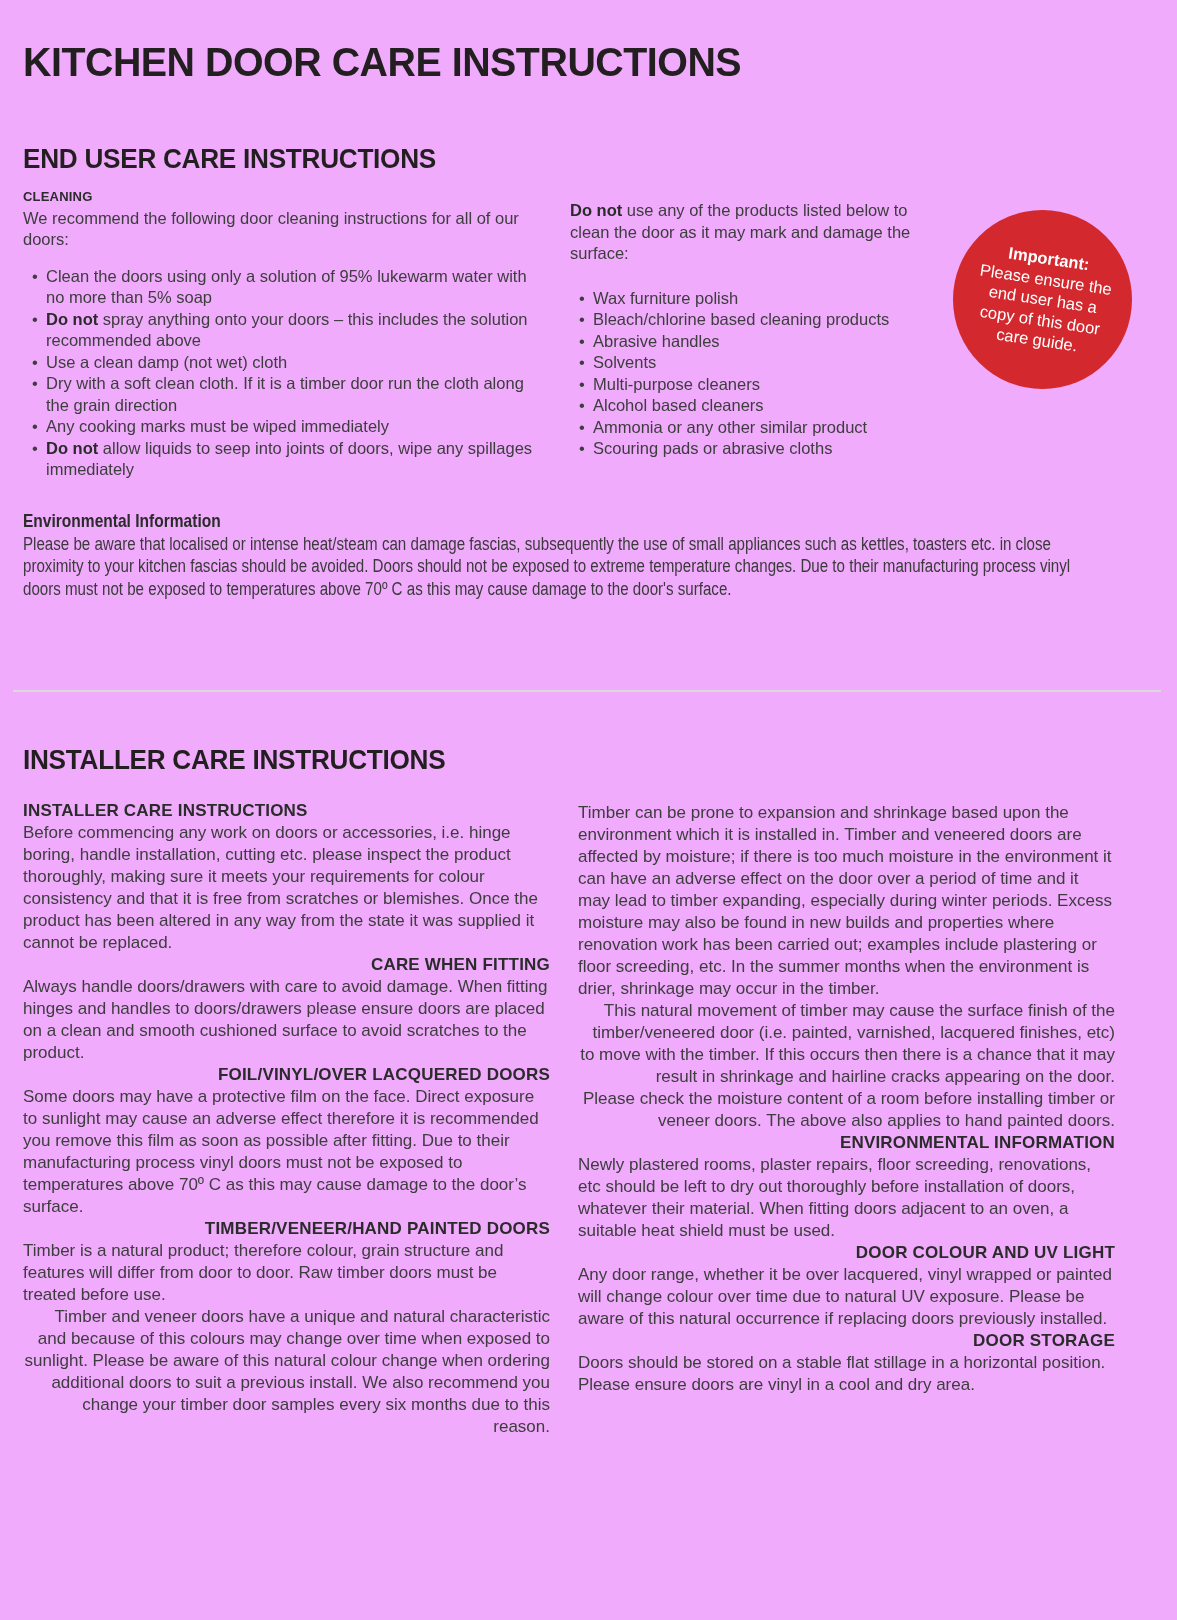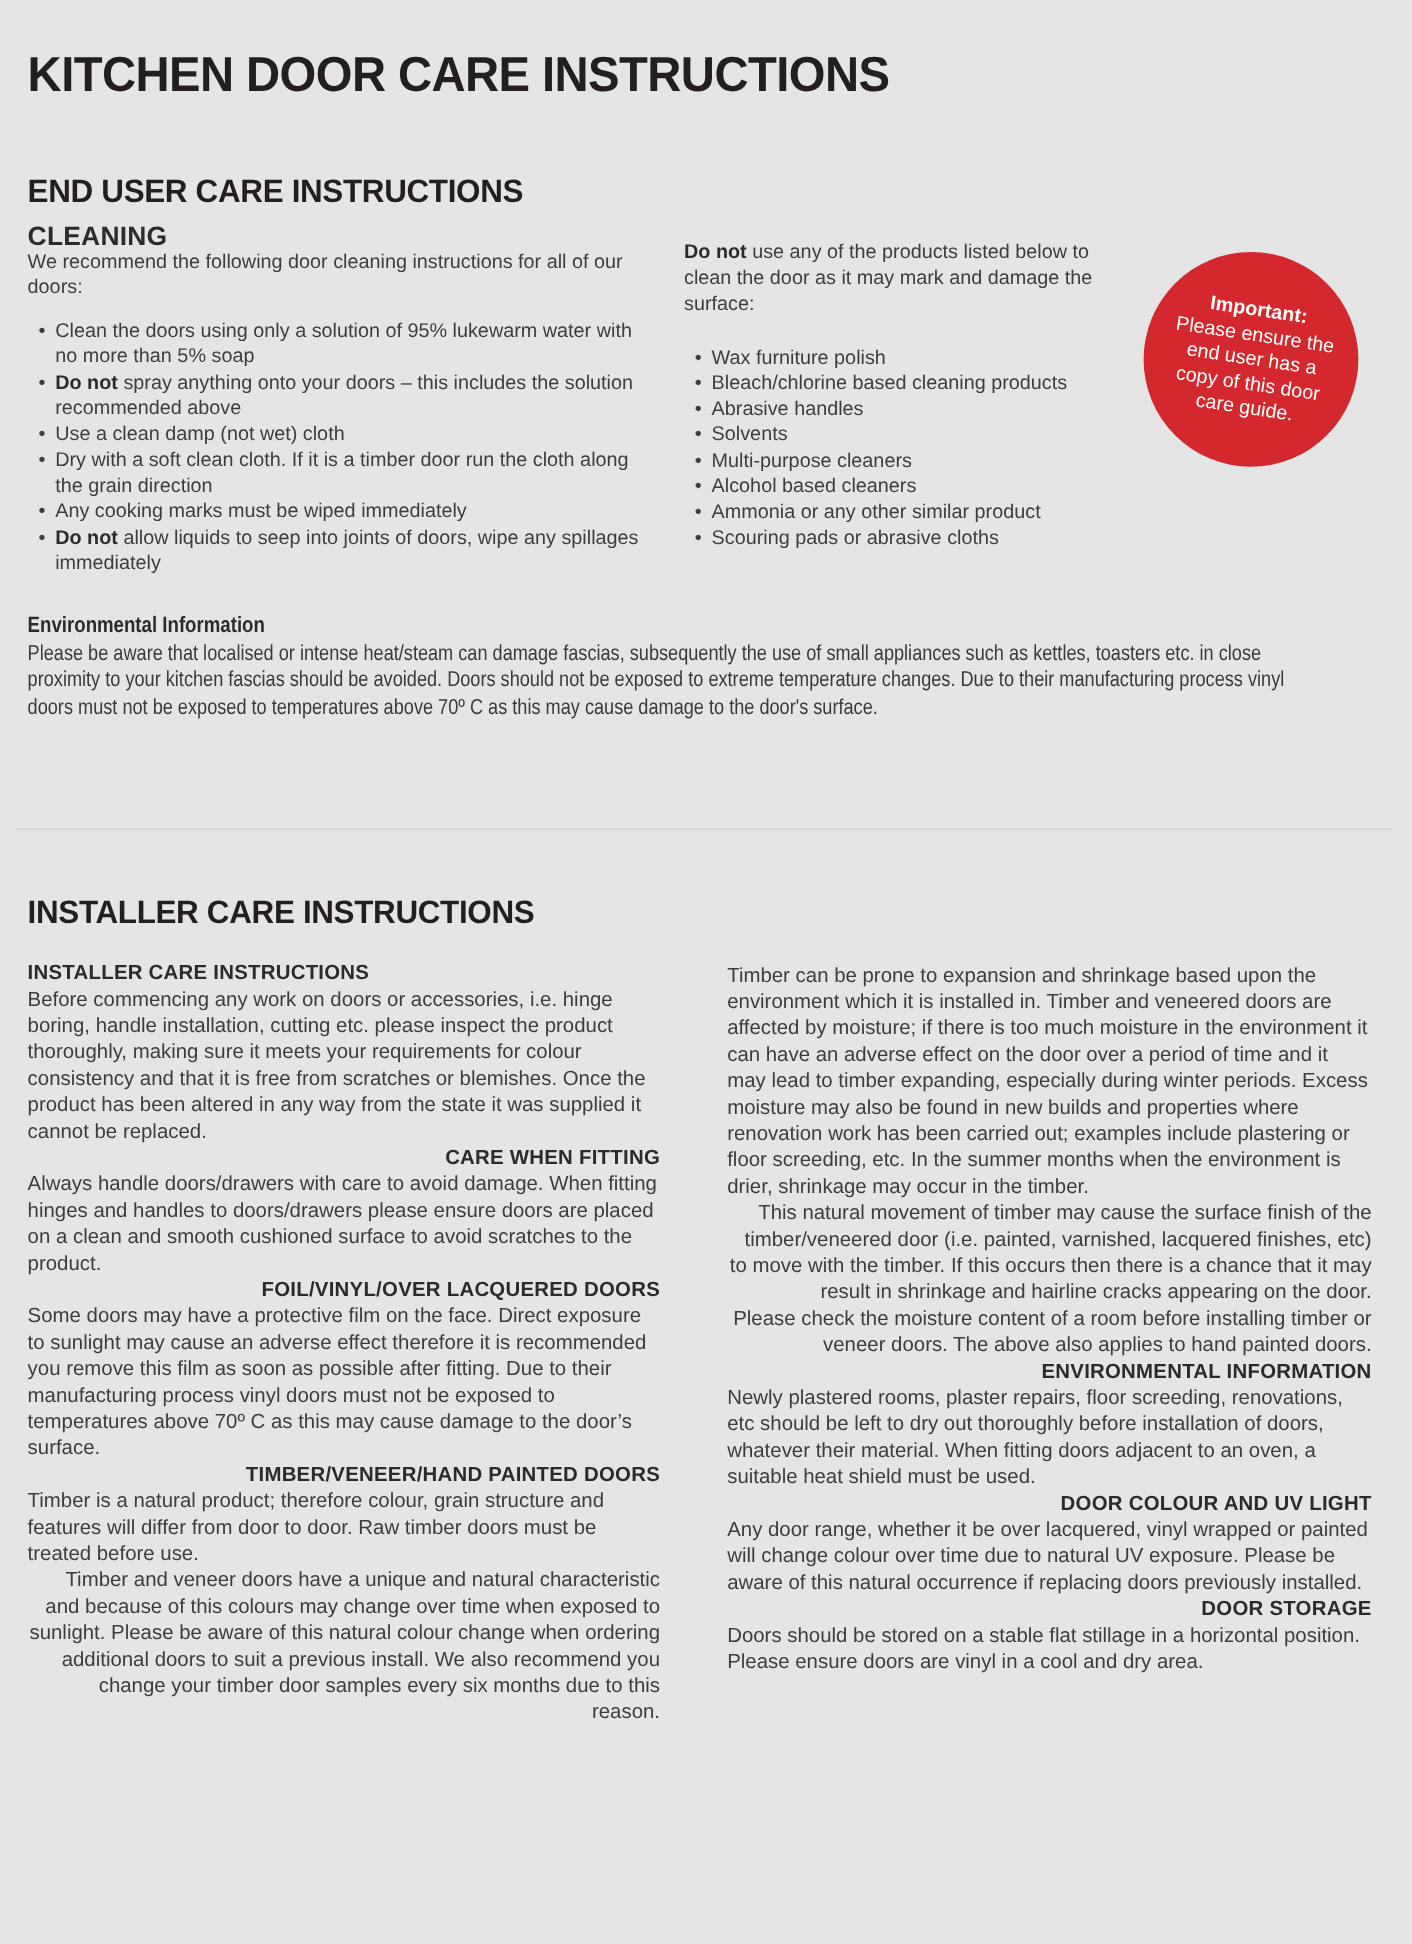--- a/index.html
+++ b/index.html
@@ -4,21 +4,21 @@
 <style>
   html, body {
     margin: 0;
     padding: 0;
     background: #ffffff;
   }
   .page {
     position: relative;
     width: 1177px;
     height: 1620px;
-    background: #e5e5e5;
+    background: #f0abfc;
     font-family: "Liberation Sans", "DejaVu Sans", sans-serif;
     color: #3d3d3d;
     overflow: hidden;
   }
   .doc-title {
     position: absolute;
     left: 23px;
     top: 12px;
     font-size: 41px;
     font-weight: 800;
@@ -44,21 +44,21 @@
 
   .col {
     position: absolute;
     font-size: 16.5px;
     line-height: 21.5px;
   }
   .col-left-top  { left: 23px;  top: 186px; width: 525px; }
   .col-right-top { left: 570px; top: 200px; width: 352px; }
 
   h3.block-heading {
-    font-size: 22px;
+    font-size: 13px;
     font-weight: 700;
     color: #2b2b2b;
     letter-spacing: 0.2px;
     margin: 0;
   }
   p.body-text { margin: 0; }
   .mt-gap { margin-top: 22px; text-align: right; }
 
   ul.doc-list {
     list-style: none;
@@ -123,21 +123,21 @@
   .divider {
     position: absolute;
     left: 13px;
     top: 690px;
     width: 1148px;
     height: 2px;
     background: #dadada;
   }
 
   .col-left-bottom  { left: 23px;  top: 800px; width: 527px; font-size: 17px; line-height: 22px; }
-  .col-right-bottom { left: 606px; top: 802px; width: 537px; font-size: 17px; line-height: 22px; }
+  .col-right-bottom { left: 578px; top: 802px; width: 537px; font-size: 17px; line-height: 22px; }
   .col-left-bottom h3.block-heading,
   .col-right-bottom h3.block-heading { font-size: 17px; }
 </style>
 </head>
 <body>
 
 <div class="page">
 
   <h1 class="doc-title">KITCHEN DOOR CARE INSTRUCTIONS</h1>
 

